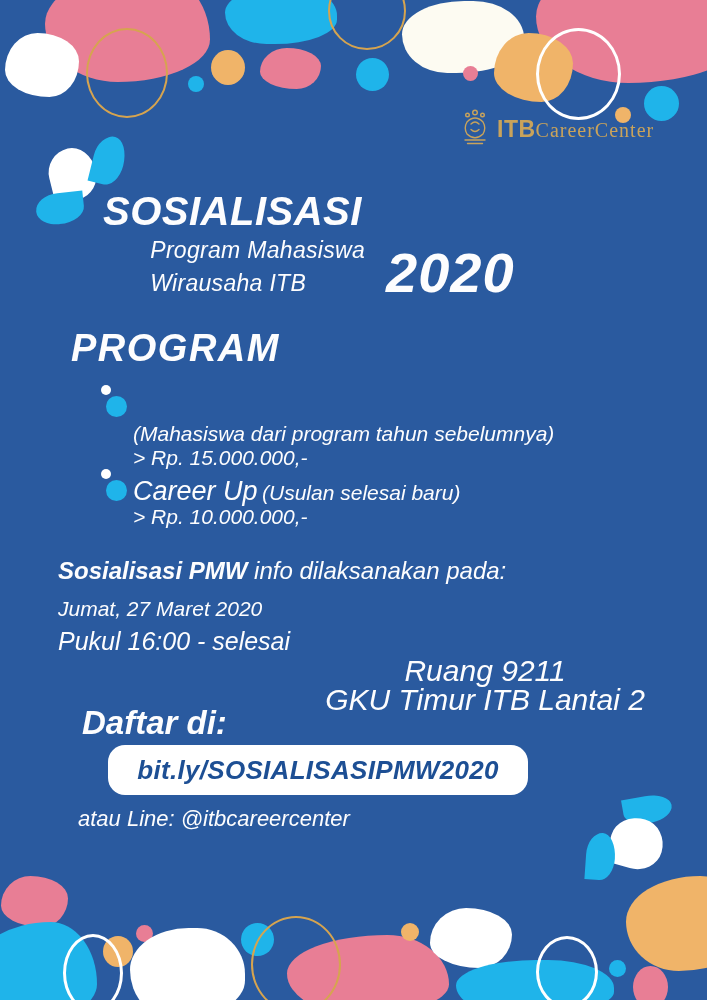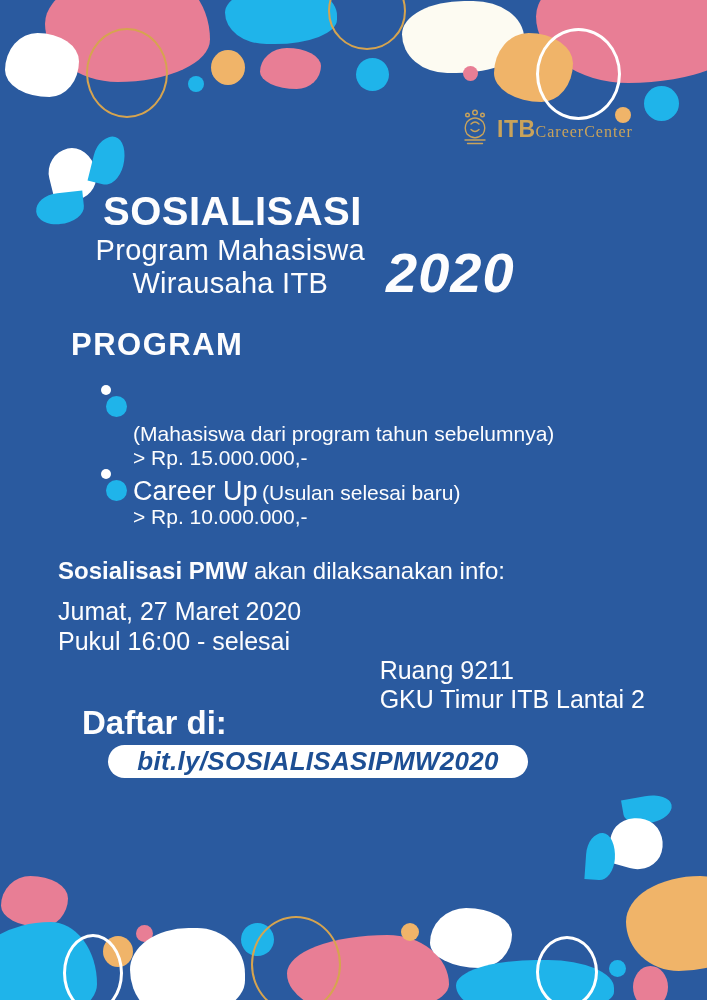--- a/index.html
+++ b/index.html
@@ -12,62 +12,62 @@
     --logo-gold:#C9A35B;
     --ink:#FDFDFE;
     --link:#1D4F94;
   }
   *{margin:0;padding:0;box-sizing:border-box;}
   html,body{width:707px;height:1000px;}
   body{font-family:"Liberation Sans","DejaVu Sans",sans-serif;background:#12315e;}
   .poster{position:relative;width:707px;height:1000px;background:var(--bg);overflow:hidden;}
   .shape{position:absolute;}
   .z1{z-index:1}.z2{z-index:2}.z3{z-index:3}
-  .content{position:absolute;z-index:5;color:var(--ink);}
+  .content{position:absolute;z-index:5;color:var(--ink);font-style:italic;}
   .ring{border-style:solid;background:transparent;border-radius:50%;}
   .blob-a{border-radius:62% 38% 56% 44% / 48% 62% 38% 52%;}
   .blob-b{border-radius:44% 56% 40% 60% / 58% 44% 56% 42%;}
   .blob-c{border-radius:55% 45% 60% 40% / 50% 55% 45% 58%;}
   .petal-bl{border-radius:62% 55% 58% 0 / 55% 62% 55% 0;}
   .petal-tr{border-radius:55% 0 62% 52% / 60% 0 58% 55%;}
   .petal-tl{border-radius:0 58% 52% 60% / 0 55% 60% 52%;}
   .circle{border-radius:50%;}
 
   
   .logo{position:absolute;left:459px;top:108px;z-index:5;}
   .logo-row{display:flex;align-items:center;gap:6px;}
   .logo-brand{white-space:nowrap;}
   .logo-itb{color:var(--logo-gold);font-weight:800;font-size:23px;letter-spacing:.5px;}
-  .logo-cc{color:var(--logo-gold);font-family:"Liberation Serif","DejaVu Serif",serif;font-size:16px;letter-spacing:1px;}
+  .logo-cc{color:var(--logo-gold);font-family:"Liberation Serif","DejaVu Serif",serif;font-size:20px;letter-spacing:1px;}
   .logo-sub{color:#FFFFFF;font-size:13px;letter-spacing:.6px;margin-top:4px;white-space:nowrap;}
 
   
   .title{left:103px;top:189px;font-size:40px;font-weight:800;letter-spacing:.5px;}
-  .subtitle{right:342px;top:234px;text-align:center;font-size:29px;line-height:33px;letter-spacing:.3px;}
+  .subtitle{right:342px;top:234px;text-align:left;font-size:23px;line-height:33px;letter-spacing:.3px;}
   .year{left:386px;top:240px;font-size:56px;font-weight:800;font-style:italic;letter-spacing:1px;}
 
   
-  .program-heading{left:71px;top:327px;font-size:31px;font-weight:800;letter-spacing:1.5px;}
+  .program-heading{left:71px;top:327px;font-size:38px;font-weight:800;letter-spacing:1.5px;}
   .bullet-dots{position:absolute;z-index:5;width:28px;height:34px;}
   .dot-sm{position:absolute;left:0;top:0;width:10px;height:10px;border-radius:50%;background:#FFFFFF;}
   .dot-lg{position:absolute;left:5px;top:11px;width:21px;height:21px;border-radius:50%;background:var(--cyan);}
   .item-name{font-size:27px;}
   .item-note{font-size:21px;}
   .item-amount{font-size:21px;}
 
   
   .intro{left:58px;top:557px;font-size:24px;}
   .intro b{font-weight:800;}
-  .date-line{left:58px;top:597px;font-size:25px;text-align:right;}
+  .date-line{left:58px;top:597px;font-size:21px;text-align:right;}
   .time-line{left:58px;top:627px;font-size:25px;}
-  .place{right:62px;top:656px;text-align:left;font-size:25px;line-height:29px;}
+  .place{right:62px;top:656px;text-align:center;font-size:30px;line-height:29px;}
 
   
   .reg-label{left:82px;top:704px;font-size:33px;font-weight:800;}
-  .reg-btn{position:absolute;z-index:5;left:108px;top:745px;width:420px;height:33px;background:#FFFFFF;
+  .reg-btn{position:absolute;z-index:5;left:108px;top:745px;width:420px;height:50px;background:#FFFFFF;
            border-radius:17px;display:flex;align-items:center;justify-content:center;cursor:pointer;}
   .reg-btn span{color:var(--link);font-size:26px;font-weight:800;font-style:italic;letter-spacing:.3px;}
 
   
   .contact{left:78px;top:805px;font-size:22px;line-height:27px;}
   .contact .head{font-weight:800;font-size:23px;}
 </style>
 </head>
 <body>
 
@@ -154,30 +154,31 @@
     <span class="dot-sm"></span>
     <span class="dot-lg"></span>
   </div>
   <div class="content" style="left:133px;top:476px;">
     <span class="item-name">Career Up</span>
     <span class="item-note">(Usulan selesai baru)</span>
   </div>
   <div class="content item-amount" style="left:133px;top:505px;">&gt; Rp. 10.000.000,-</div>
 
   <div class="content intro">
-    <b>Sosialisasi PMW</b><span> akan dilaksanakan info:</span>
+    <b>Sosialisasi PMW</b><span> info dilaksanakan pada:</span>
   </div>
   <div class="content date-line">Jumat, 27 Maret 2020</div>
   <div class="content time-line">Pukul 16:00 - selesai</div>
   <div class="content place">
     <div>Ruang 9211</div>
     <div>GKU Timur ITB Lantai 2</div>
   </div>
 
   <div class="content reg-label">Daftar di:</div>
   <div class="reg-btn">
     <span>bit.ly/SOSIALISASIPMW2020</span>
   </div>
 
   <div class="content contact">
+    <div>atau Line: @itbcareercenter</div>
   </div>
 
 </div>
 
 </body></html>

